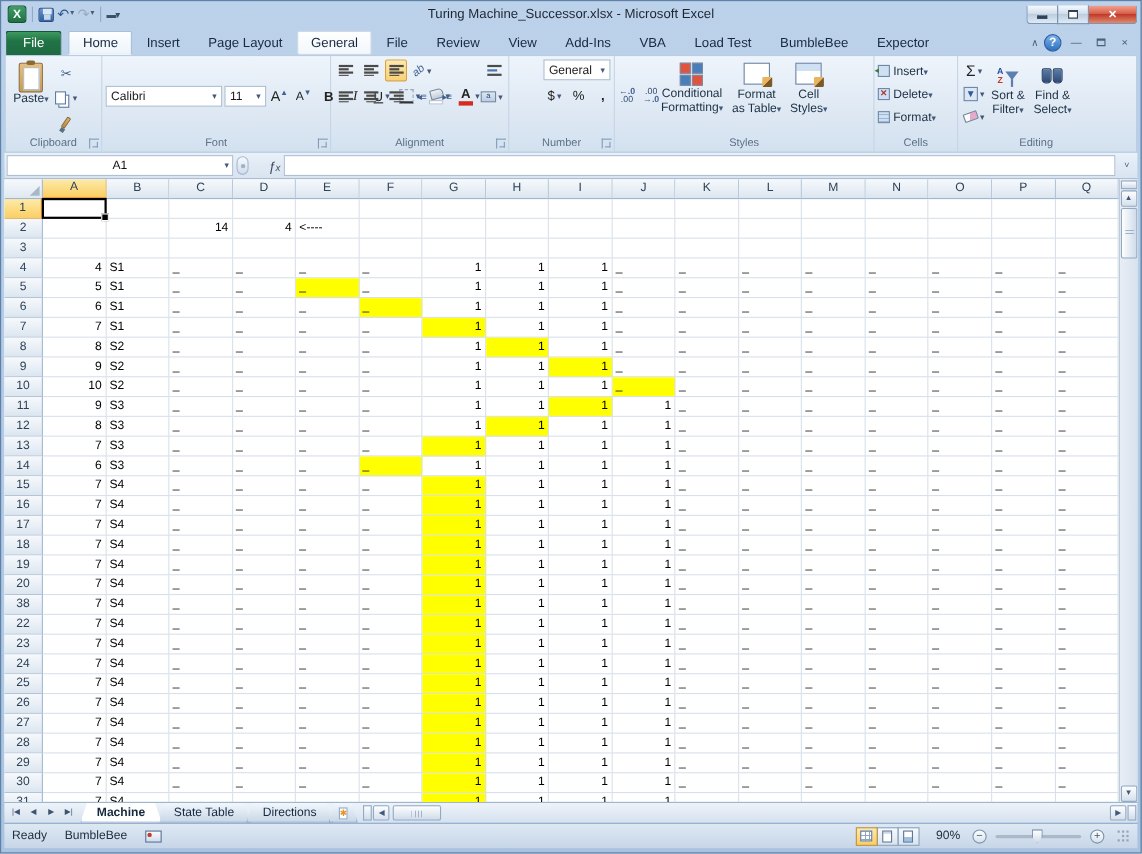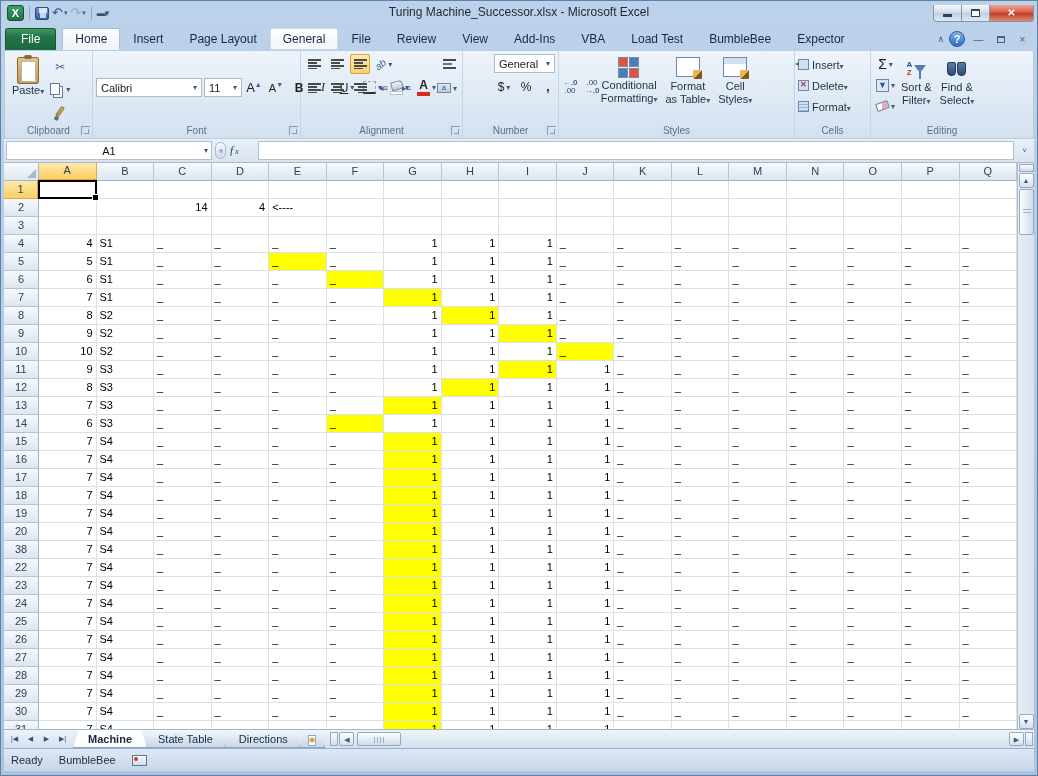--- a/index.html
+++ b/index.html
@@ -141,21 +141,21 @@
 
   
   .fbar { height:24px; background:linear-gradient(#e9f0f8,#d9e4f0); border-bottom:1px solid #a6b9cf;
           display:flex; align-items:center; padding:2px 2px; gap:3px; flex:0 0 auto; }
   .namebox { width:206px; height:19px; background:#fff; border:1px solid #aebfd4; font-size:11px; color:#111;
              display:flex; align-items:center; position:relative; }
   .namebox .nbtext { margin-left:auto; margin-right:auto; }
   .namebox .arr { position:absolute; right:3px; font-size:8px; color:#44597a; }
   .nb-handle { width:11px; height:17px; border-radius:7px; background:linear-gradient(#f6fafd,#cfdcea); border:1px solid #a6b9cf; position:relative; }
   .nb-handle::after { content:""; position:absolute; left:3px; top:6px; width:4px; height:4px; border-radius:50%; background:#9fb2c8; }
-  .fxbtn { width:26px; text-align:left; font-size:12px; color:#3a4a5e; font-family:Liberation Serif, serif; font-style:italic; }
+  .fxbtn { width:26px; text-align:right; font-size:12px; color:#3a4a5e; font-family:Liberation Sans, sans-serif; font-style:italic; }
   .finput { flex:1; height:19px; background:#fff; border:1px solid #aebfd4; }
   .fexpand { width:15px; text-align:center; font-size:8px; color:#44597a; }
 
   
   .gridwrap { flex:1 1 auto; display:flex; background:#fff; overflow:hidden; }
   .sheet { flex:1; overflow:hidden; position:relative; }
   .hdr-row { display:flex; height:18px; }
   .corner { width:35px; flex:0 0 35px; background:linear-gradient(#f6f9fc,#dfe8f1); border-right:1px solid #9eb6ce; border-bottom:1px solid #9eb6ce; position:relative; }
   .corner::after { content:""; position:absolute; right:2px; bottom:2px; width:0; height:0;
                    border-left:9px solid transparent; border-bottom:9px solid #a7b8ca; }
@@ -1202,15 +1202,35 @@
       </div>
       <div class="hbtn">▶</div>
       <div class="hsplit"></div>
     </div>
   </div>
 
   <div class="status">
     <span class="st-item">Ready</span>
     <span class="st-item">BumbleBee</span>
     <span class="macro-ic st-item"></span>
+    <div class="st-right">
+      <div style="display:flex;">
+        <div class="vb active">
+            <span class="vb-grid"></span>
+          </div>
+        <div class="vb">
+            <span class="vb-page"></span>
+          </div>
+        <div class="vb">
+            <span class="vb-break"></span>
+          </div>
+      </div>
+      <span class="zoomlvl">90%</span>
+      <div class="zbtn">−</div>
+      <div class="ztrack">
+        <div class="zthumb"></div>
+      </div>
+      <div class="zbtn">+</div>
+      <div class="grip"></div>
+    </div>
   </div>
 
 </div>
 
 </body></html>

